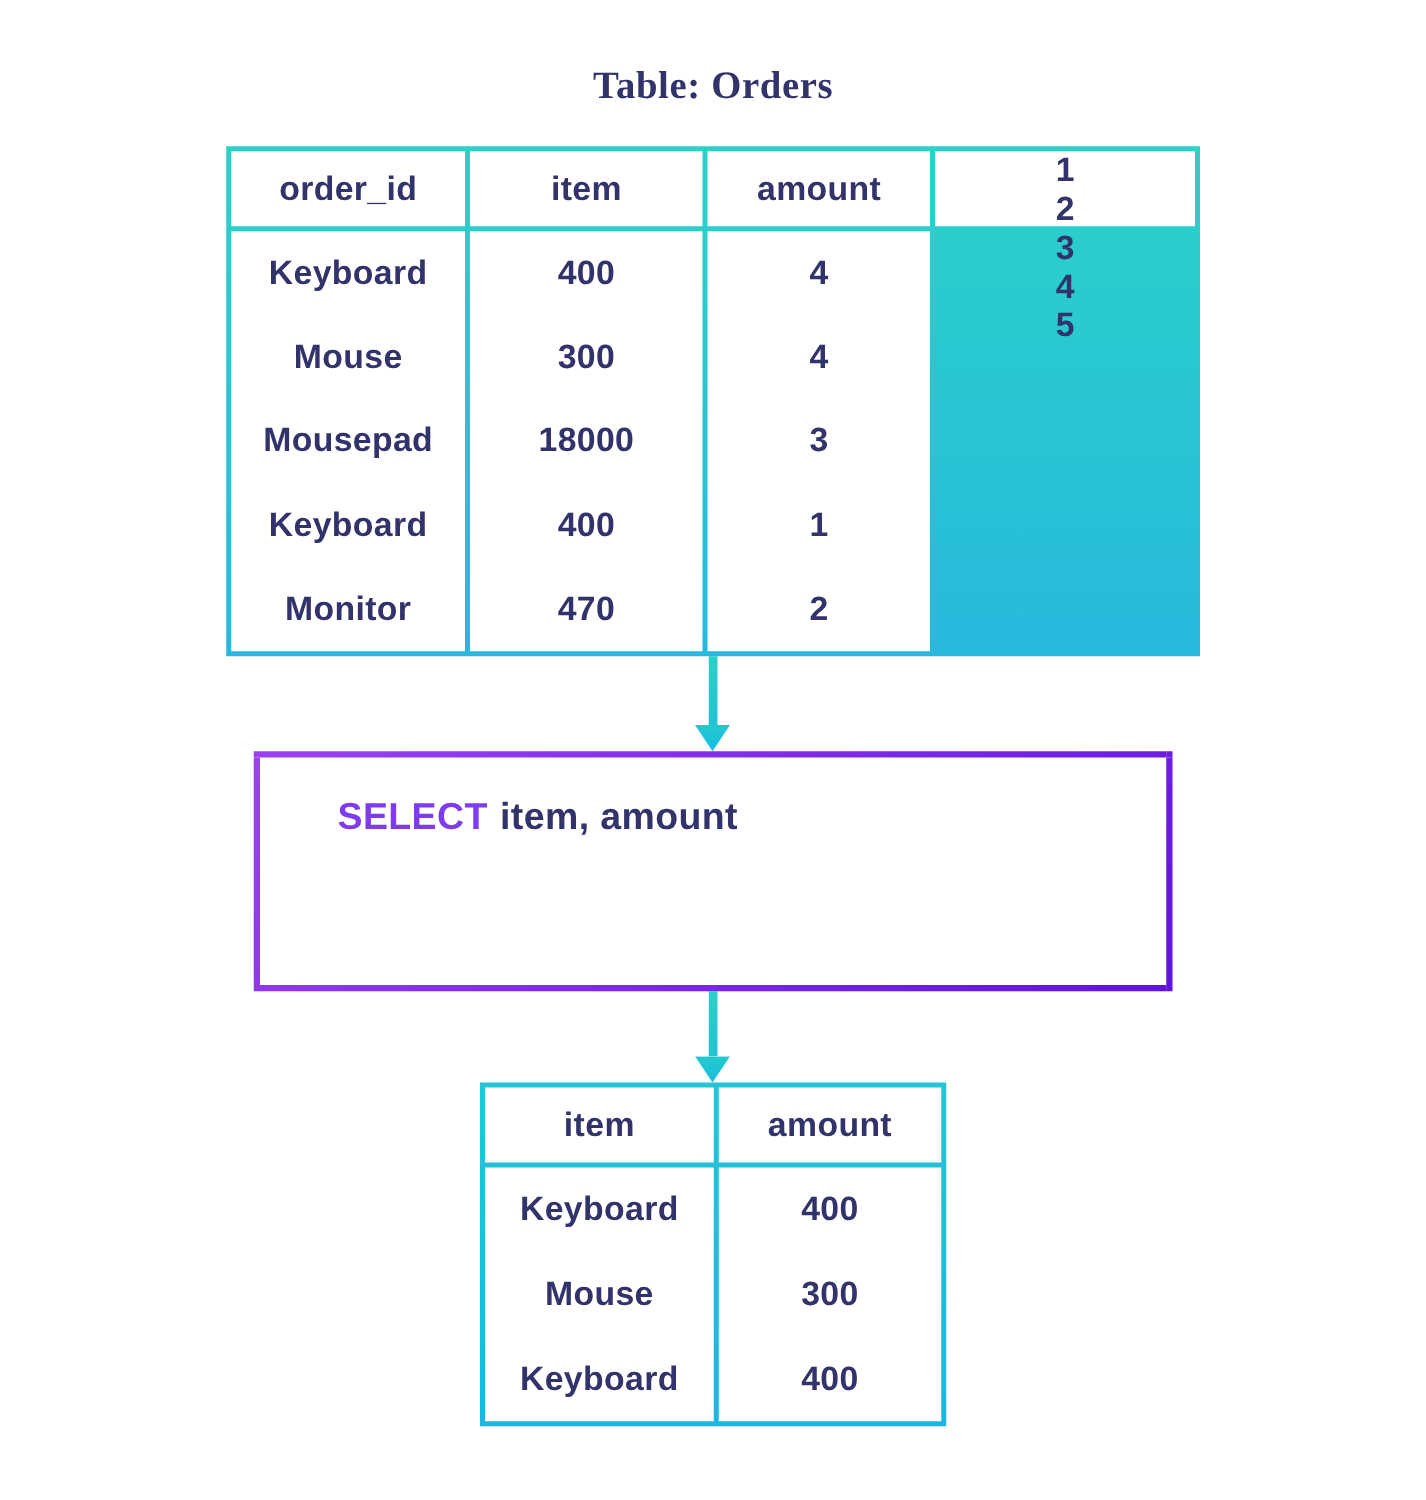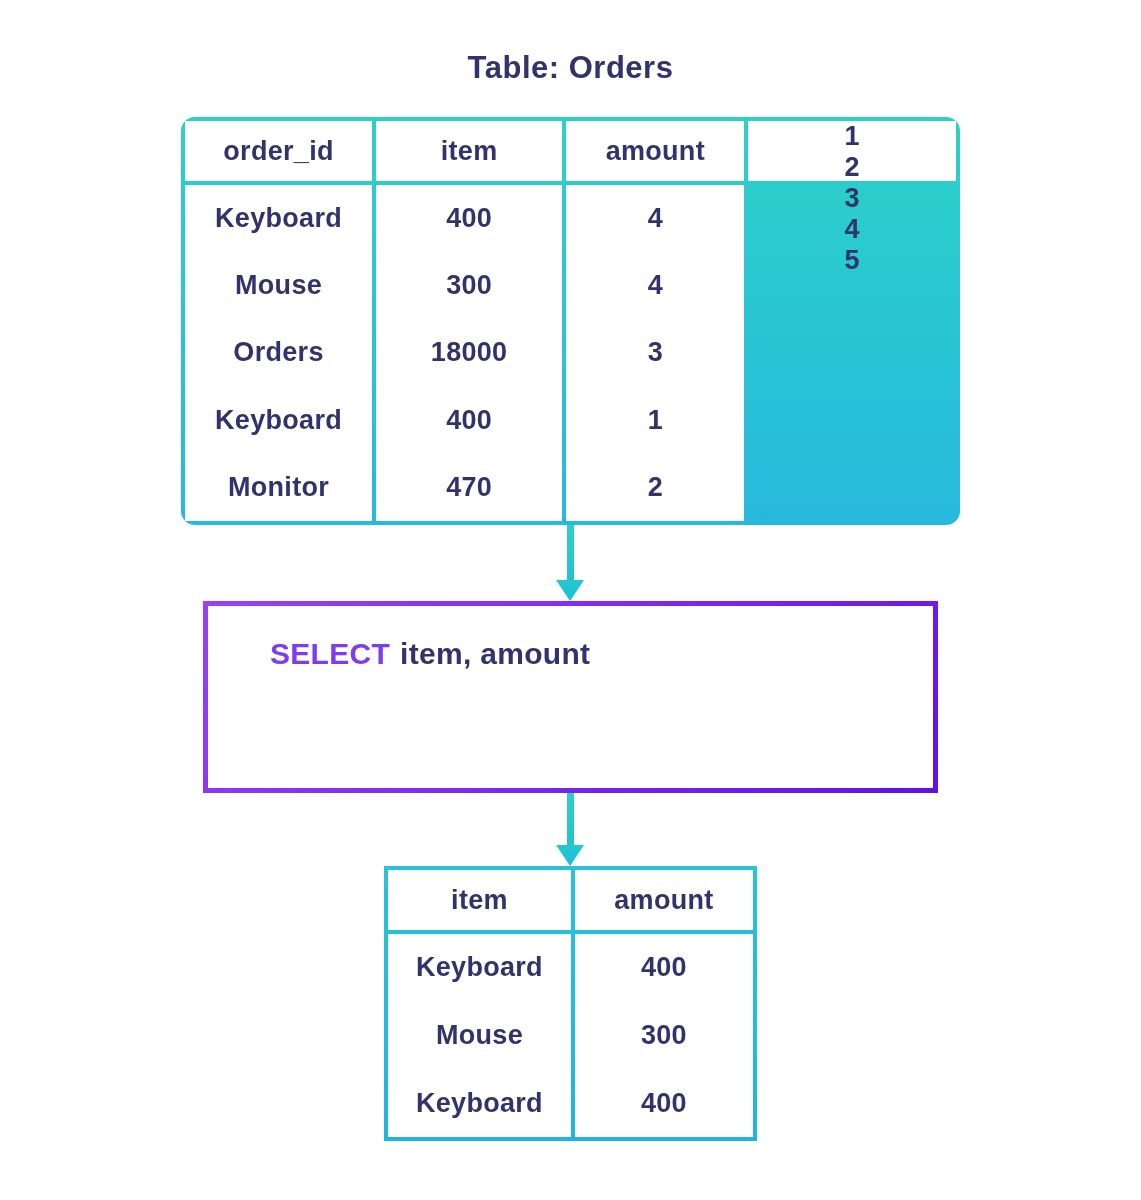--- a/index.html
+++ b/index.html
@@ -18,38 +18,38 @@
   .title {
     position: absolute;
     left: 0;
     top: 50px;
     width: 100%;
     text-align: center;
     font-size: 31px;
     font-weight: 700;
     letter-spacing: 0.5px;
     color: #32336b;
+    font-family: Liberation Serif, serif;
   }
   
   .gridtable {
     position: absolute;
     display: grid;
     box-sizing: border-box;
     padding: 4px;
     gap: 4px;
   }
   .orders-table {
     left: 181px;
     top: 117px;
     width: 779px;
     height: 408px;
     grid-template-columns: 192fr 191fr 183fr 213fr;
     grid-template-rows: 60px 1fr;
     background: linear-gradient(180deg, #2bd2c7 0%, #27b9de 100%);
-    border-radius: 14px;
   }
   .result-table {
     left: 384px;
     top: 866px;
     width: 373px;
     height: 275px;
     grid-template-columns: 189fr 184fr;
     grid-template-rows: 60px 1fr;
     background: linear-gradient(180deg, #26c4d6 0%, #1fb4e2 100%);
   }
@@ -132,21 +132,21 @@
     <div class="colstack">
       <span>1</span>
       <span>2</span>
       <span>3</span>
       <span>4</span>
       <span>5</span>
     </div>
     <div class="colstack">
       <span>Keyboard</span>
       <span>Mouse</span>
-      <span>Orders</span>
+      <span>Mousepad</span>
       <span>Keyboard</span>
       <span>Monitor</span>
     </div>
     <div class="colstack">
       <span>400</span>
       <span>300</span>
       <span>18000</span>
       <span>400</span>
       <span>470</span>
     </div>

